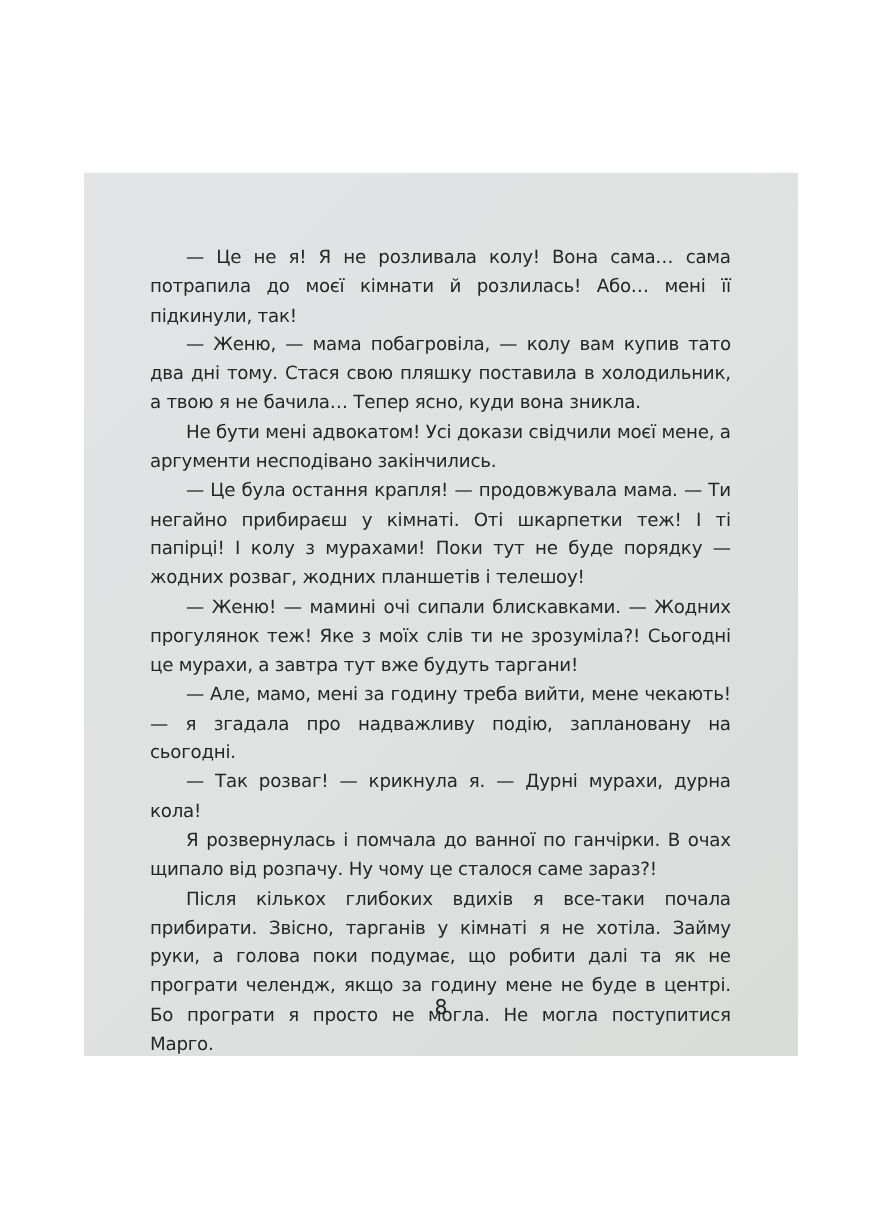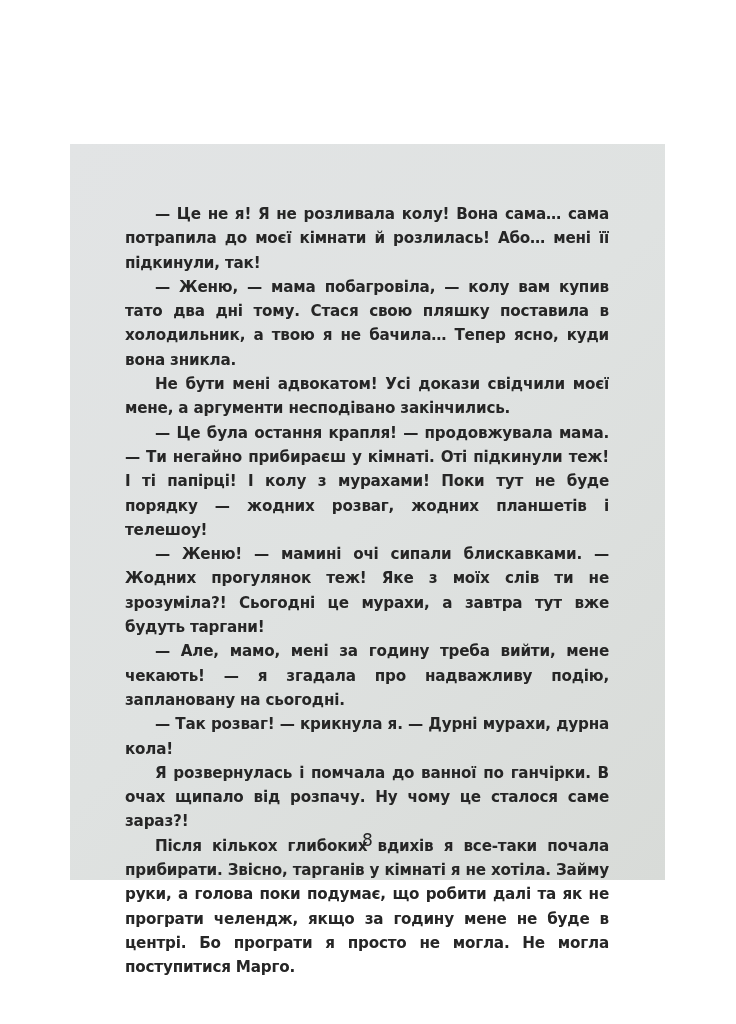--- a/index.html
+++ b/index.html
@@ -29,42 +29,41 @@
       font-family: "DejaVu Sans", sans-serif;
       font-size: 15.2px;
       line-height: 24.3px;
       color: #262626;
       text-align: justify;
       letter-spacing: -0.2px;
     }
     .para {
       margin: 0;
       text-indent: 30px;
-      font-weight: bold;
     }
     .page-number {
       position: absolute;
       left: 0;
       width: 100%;
       top: 686px;
       text-align: center;
       font-family: "DejaVu Sans", sans-serif;
       font-size: 17px;
       color: #262626;
     }
   </style>
 </head>
 <body>
 
 <div class="page">
   <div class="text-block">
     <p class="para">— Це не я! Я не розливала колу! Вона сама… сама потрапила до моєї кімнати й розлилась! Або… мені її підкинули, так!</p>
     <p class="para">— Женю, — мама побагровіла, — колу вам купив тато два дні тому. Стася свою пляшку поставила в холодильник, а твою я не бачила… Тепер ясно, куди вона зникла.</p>
     <p class="para">Не бути мені адвокатом! Усі докази свідчили моєї мене, а аргументи несподівано закінчились.</p>
-    <p class="para">— Це була остання крапля! — продовжувала мама. — Ти негайно прибираєш у кімнаті. Оті підкинули теж! І ті папірці! І колу з мурахами! Поки тут не буде порядку — жодних розваг, жодних планшетів і телешоу!</p>
+    <p class="para">— Це була остання крапля! — продовжувала мама. — Ти негайно прибираєш у кімнаті. Оті шкарпетки теж! І ті папірці! І колу з мурахами! Поки тут не буде порядку — жодних розваг, жодних планшетів і телешоу!</p>
     <p class="para">— Женю! — мамині очі сипали блискавками. — Жодних прогулянок теж! Яке з моїх слів ти не зрозуміла?! Сьогодні це мурахи, а завтра тут вже будуть таргани!</p>
     <p class="para">— Але, мамо, мені за годину треба вийти, мене чекають! — я згадала про надважливу подію, заплановану на сьогодні.</p>
     <p class="para">— Так розваг! — крикнула я. — Дурні мурахи, дурна кола!</p>
     <p class="para">Я розвернулась і помчала до ванної по ганчірки. В очах щипало від розпачу. Ну чому це сталося саме зараз?!</p>
     <p class="para">Після кількох глибоких вдихів я все-таки почала прибирати. Звісно, тарганів у кімнаті я не хотіла. Займу руки, а голова поки подумає, що робити далі та як не програти челендж, якщо за годину мене не буде в центрі. Бо програти я просто не могла. Не могла поступитися Марго.</p>
   </div>
   <div class="page-number">8</div>
 </div>
 
 </body></html>

